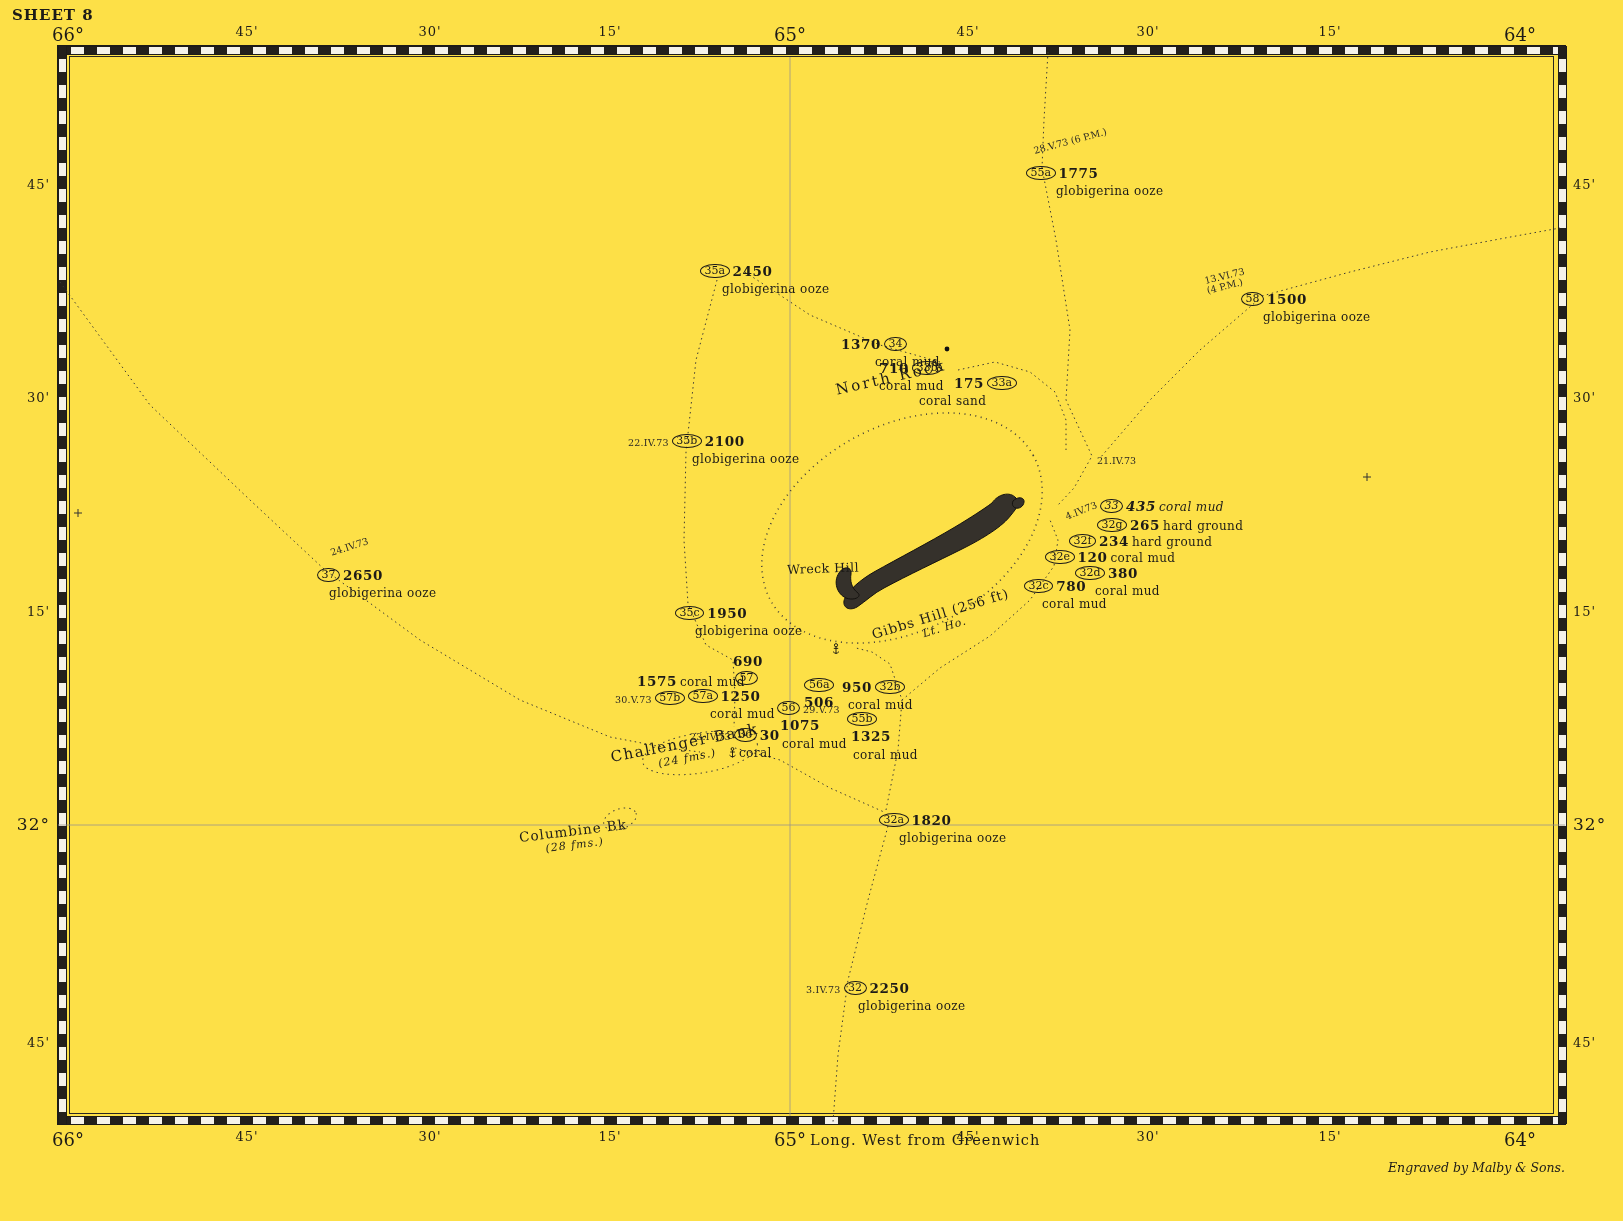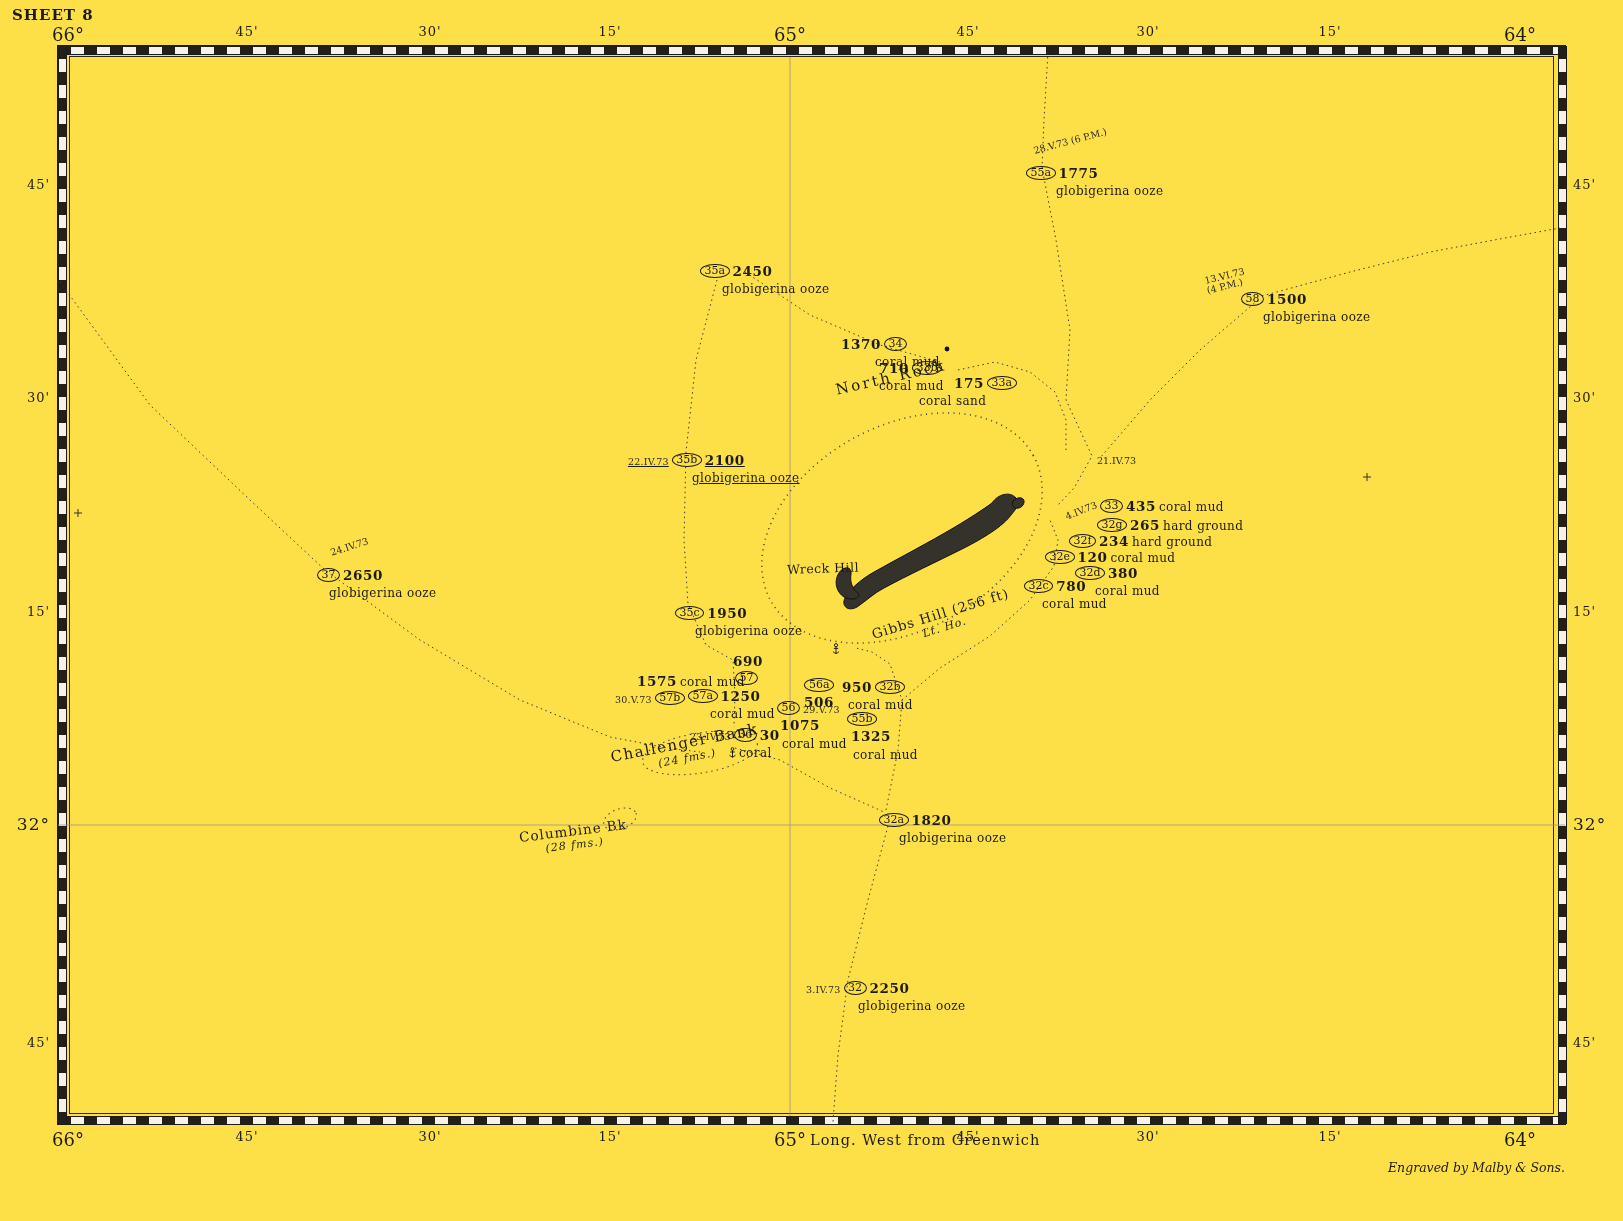--- a/index.html
+++ b/index.html
@@ -163,25 +163,25 @@
         <div class="st-line" style="margin-left: 34px;"><span class="p-t">coral mud</span></div>
       </div>
       <div class="station" style="left: 916px; top: 359px;">
         <div class="st-line" style="margin-left: -37px;"><span class="p-d">710</span><span class="p-b">33b</span></div>
         <div class="st-line" style="margin-left: -37px;"><span class="p-t">coral mud</span></div>
       </div>
       <div class="station" style="left: 954px; top: 374px;">
         <div class="st-line" style="margin-left: 0px;"><span class="p-d">175</span><span class="p-b">33a</span></div>
         <div class="st-line" style="margin-left: -35px;"><span class="p-t">coral sand</span></div>
       </div>
-      <div class="station" style="left: 628px; top: 451px; text-decoration: underline;">
+      <div class="station" style="left: 628px; top: 432px;">
         <div class="st-line" style="margin-left: 0px;"><span class="p-date">22.IV.73</span><span class="p-b">35b</span><span class="p-d">2100</span></div>
         <div class="st-line" style="margin-left: 64px;"><span class="p-t">globigerina ooze</span></div>
       </div>
-      <div class="station" style="left: 1100px; top: 497px;">
+      <div class="station" style="left: 1100px; top: 497px; font-style: italic;">
         <div class="st-line" style="margin-left: 0px;"><span class="p-b">33</span><span class="p-d">435</span><span class="p-t">coral mud</span></div>
       </div>
       <div class="station" style="left: 1097px; top: 516px;">
         <div class="st-line" style="margin-left: 0px;"><span class="p-b">32g</span><span class="p-d">265</span><span class="p-t">hard ground</span></div>
       </div>
       <div class="station" style="left: 1069px; top: 532px;">
         <div class="st-line" style="margin-left: 0px;"><span class="p-b">32f</span><span class="p-d">234</span><span class="p-t">hard ground</span></div>
       </div>
       <div class="station" style="left: 1045px; top: 548px;">
         <div class="st-line" style="margin-left: 0px;"><span class="p-b">32e</span><span class="p-d">120</span><span class="p-t">coral mud</span></div>

